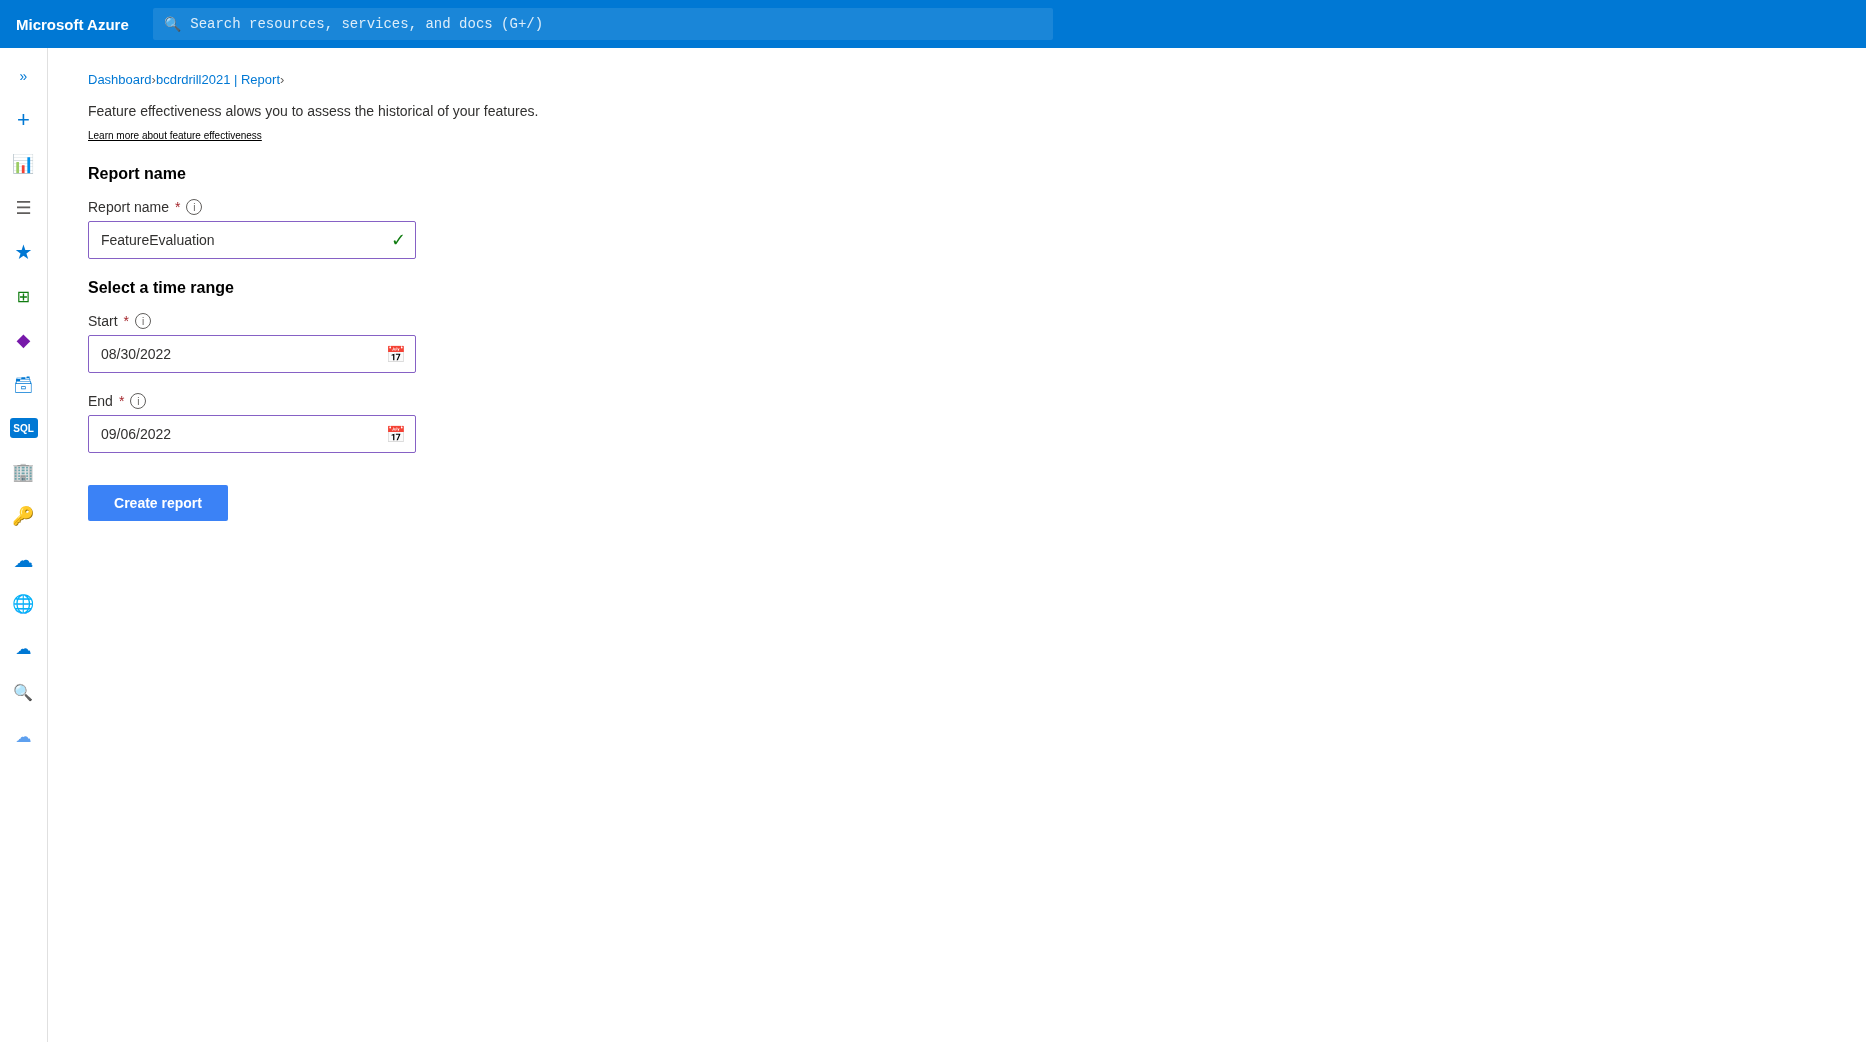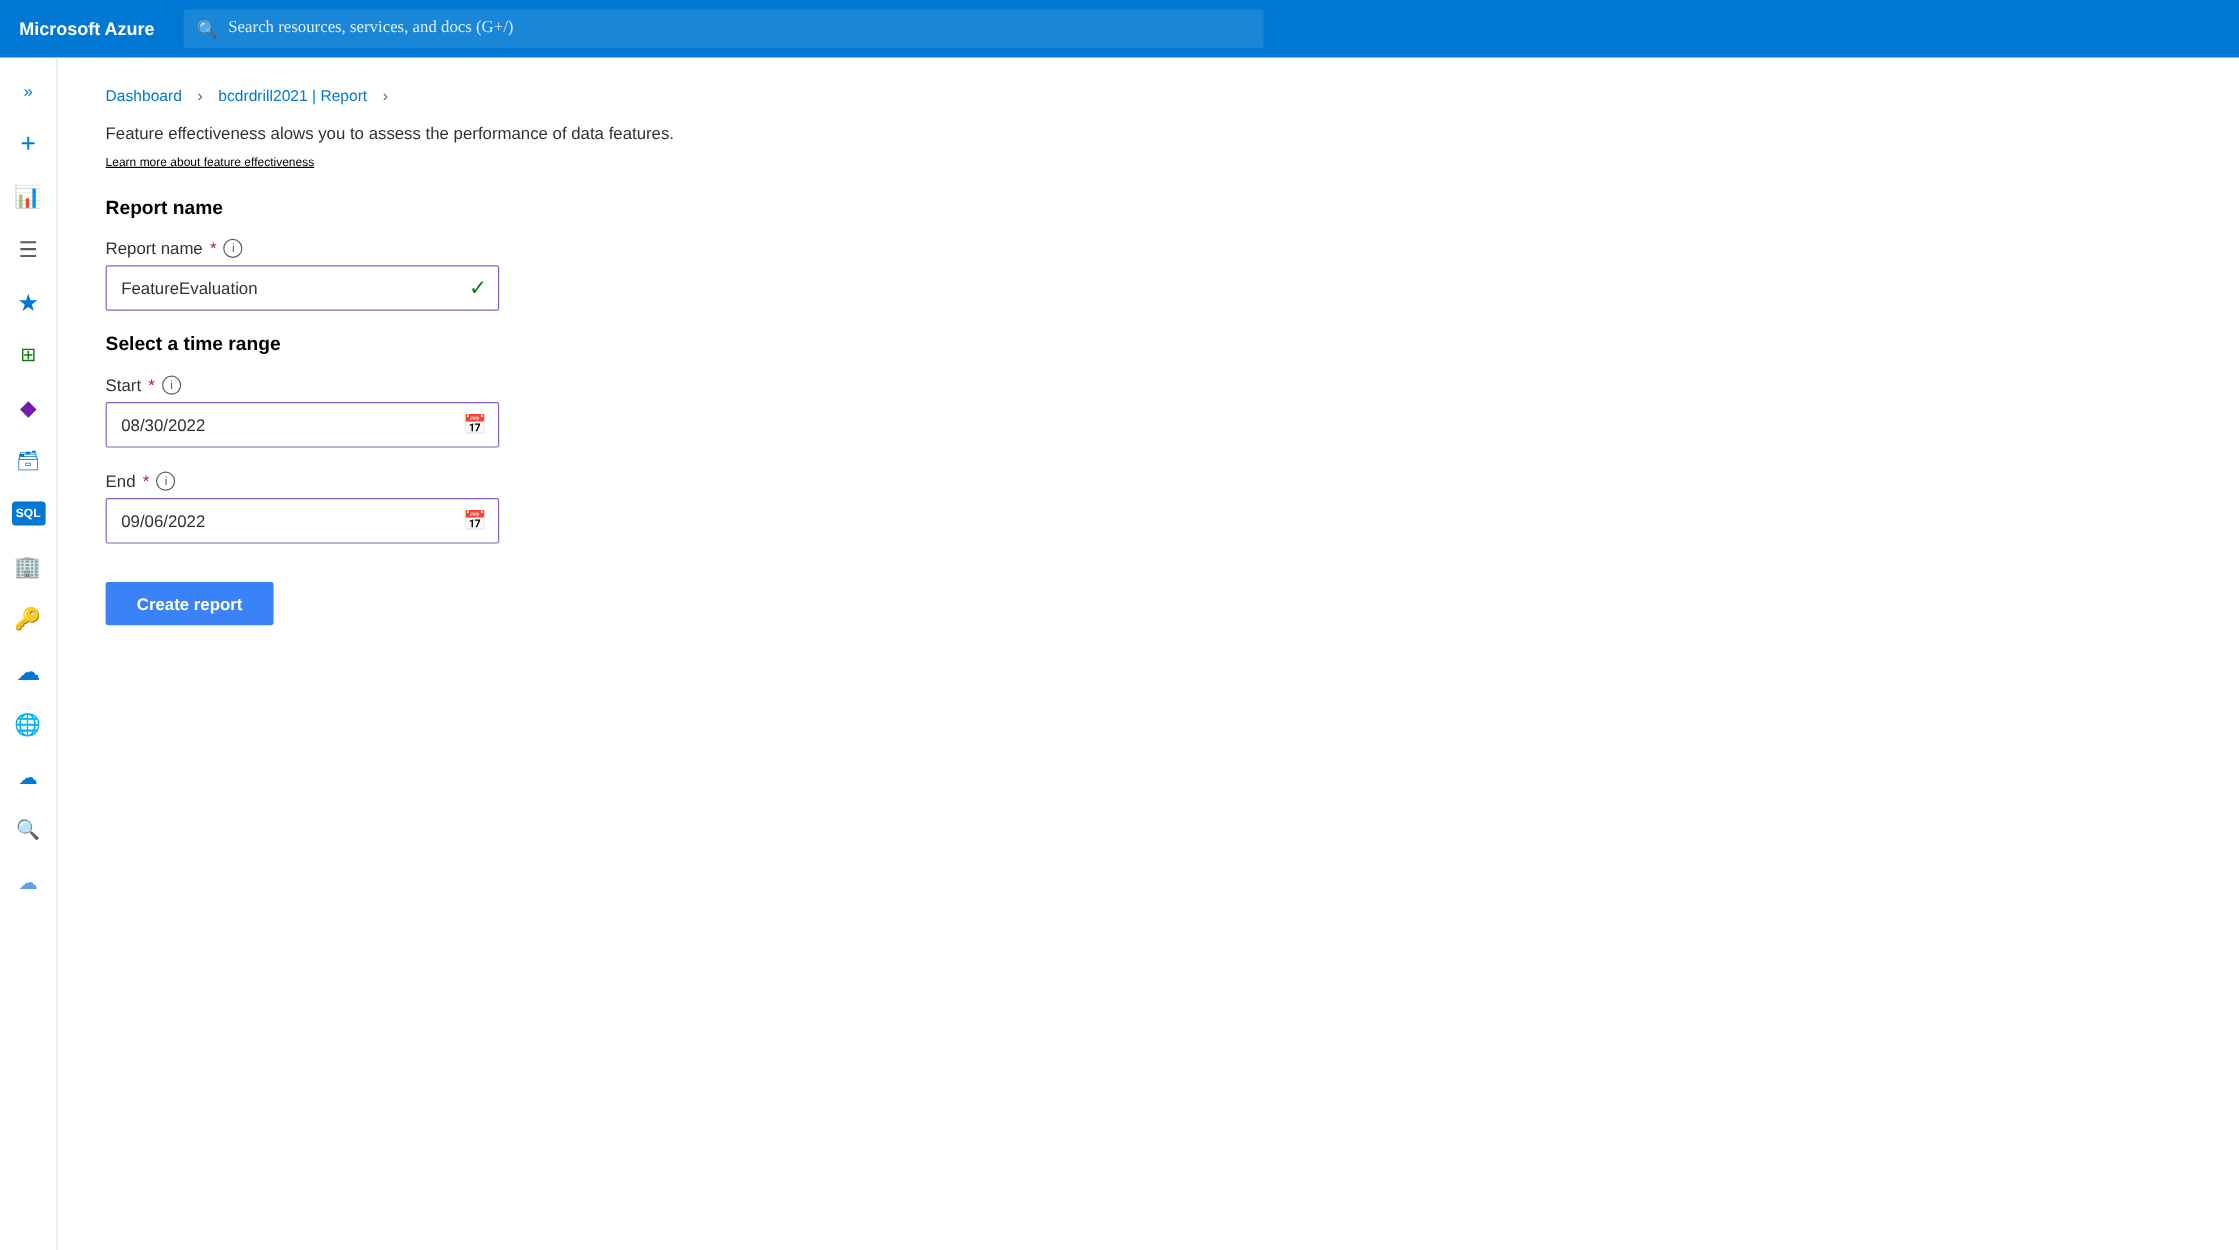--- a/index.html
+++ b/index.html
@@ -33,21 +33,21 @@
       gap: 8px;
       max-width: 900px;
     }
     .topbar-search input {
       background: transparent;
       border: none;
       outline: none;
       color: white;
       font-size: 14px;
       flex: 1;
-      font-family: Liberation Serif, serif;
+      font-family: Liberation Mono, monospace;
     }
     .topbar-search input::placeholder { color: rgba(255,255,255,0.85); }
     .search-icon-unicode { color: rgba(255,255,255,0.85); font-size: 14px; }
 
     
     .main-layout {
       display: flex;
       flex: 1;
       overflow: hidden;
     }
@@ -92,21 +92,21 @@
       flex: 1;
       background: white;
       overflow-y: auto;
       padding: 24px 40px;
     }
 
     
     .breadcrumb {
       display: flex;
       align-items: center;
-      gap: 13px;
+      gap: 0;
       margin-bottom: 16px;
     }
     .breadcrumb-link {
       color: #0078d4;
       font-size: 13px;
       cursor: pointer;
       text-decoration: none;
     }
     .breadcrumb-separator { color: #605e5c; font-size: 13px; }
 
@@ -309,21 +309,21 @@
     <div class="breadcrumb">
       <a class="breadcrumb-link" href="#">Dashboard</a>
       <span class="breadcrumb-separator">›</span>
       <a class="breadcrumb-link" href="#">bcdrdrill2021 | Report</a>
       <span class="breadcrumb-separator">›</span>
     </div>
 
     
 
     
-    <p class="description-text">Feature effectiveness alows you to assess the performance of data features.</p>
+    <p class="description-text">Feature effectiveness alows you to assess the historical of your features.</p>
     <a class="description-link" href="#">Learn more about feature effectiveness</a>
 
     
     <div>
       <div class="section-heading">Report name</div>
 
       <div class="field-group">
         <div class="field-label">
           <span>Report name</span>
           <span class="required-star">*</span>

